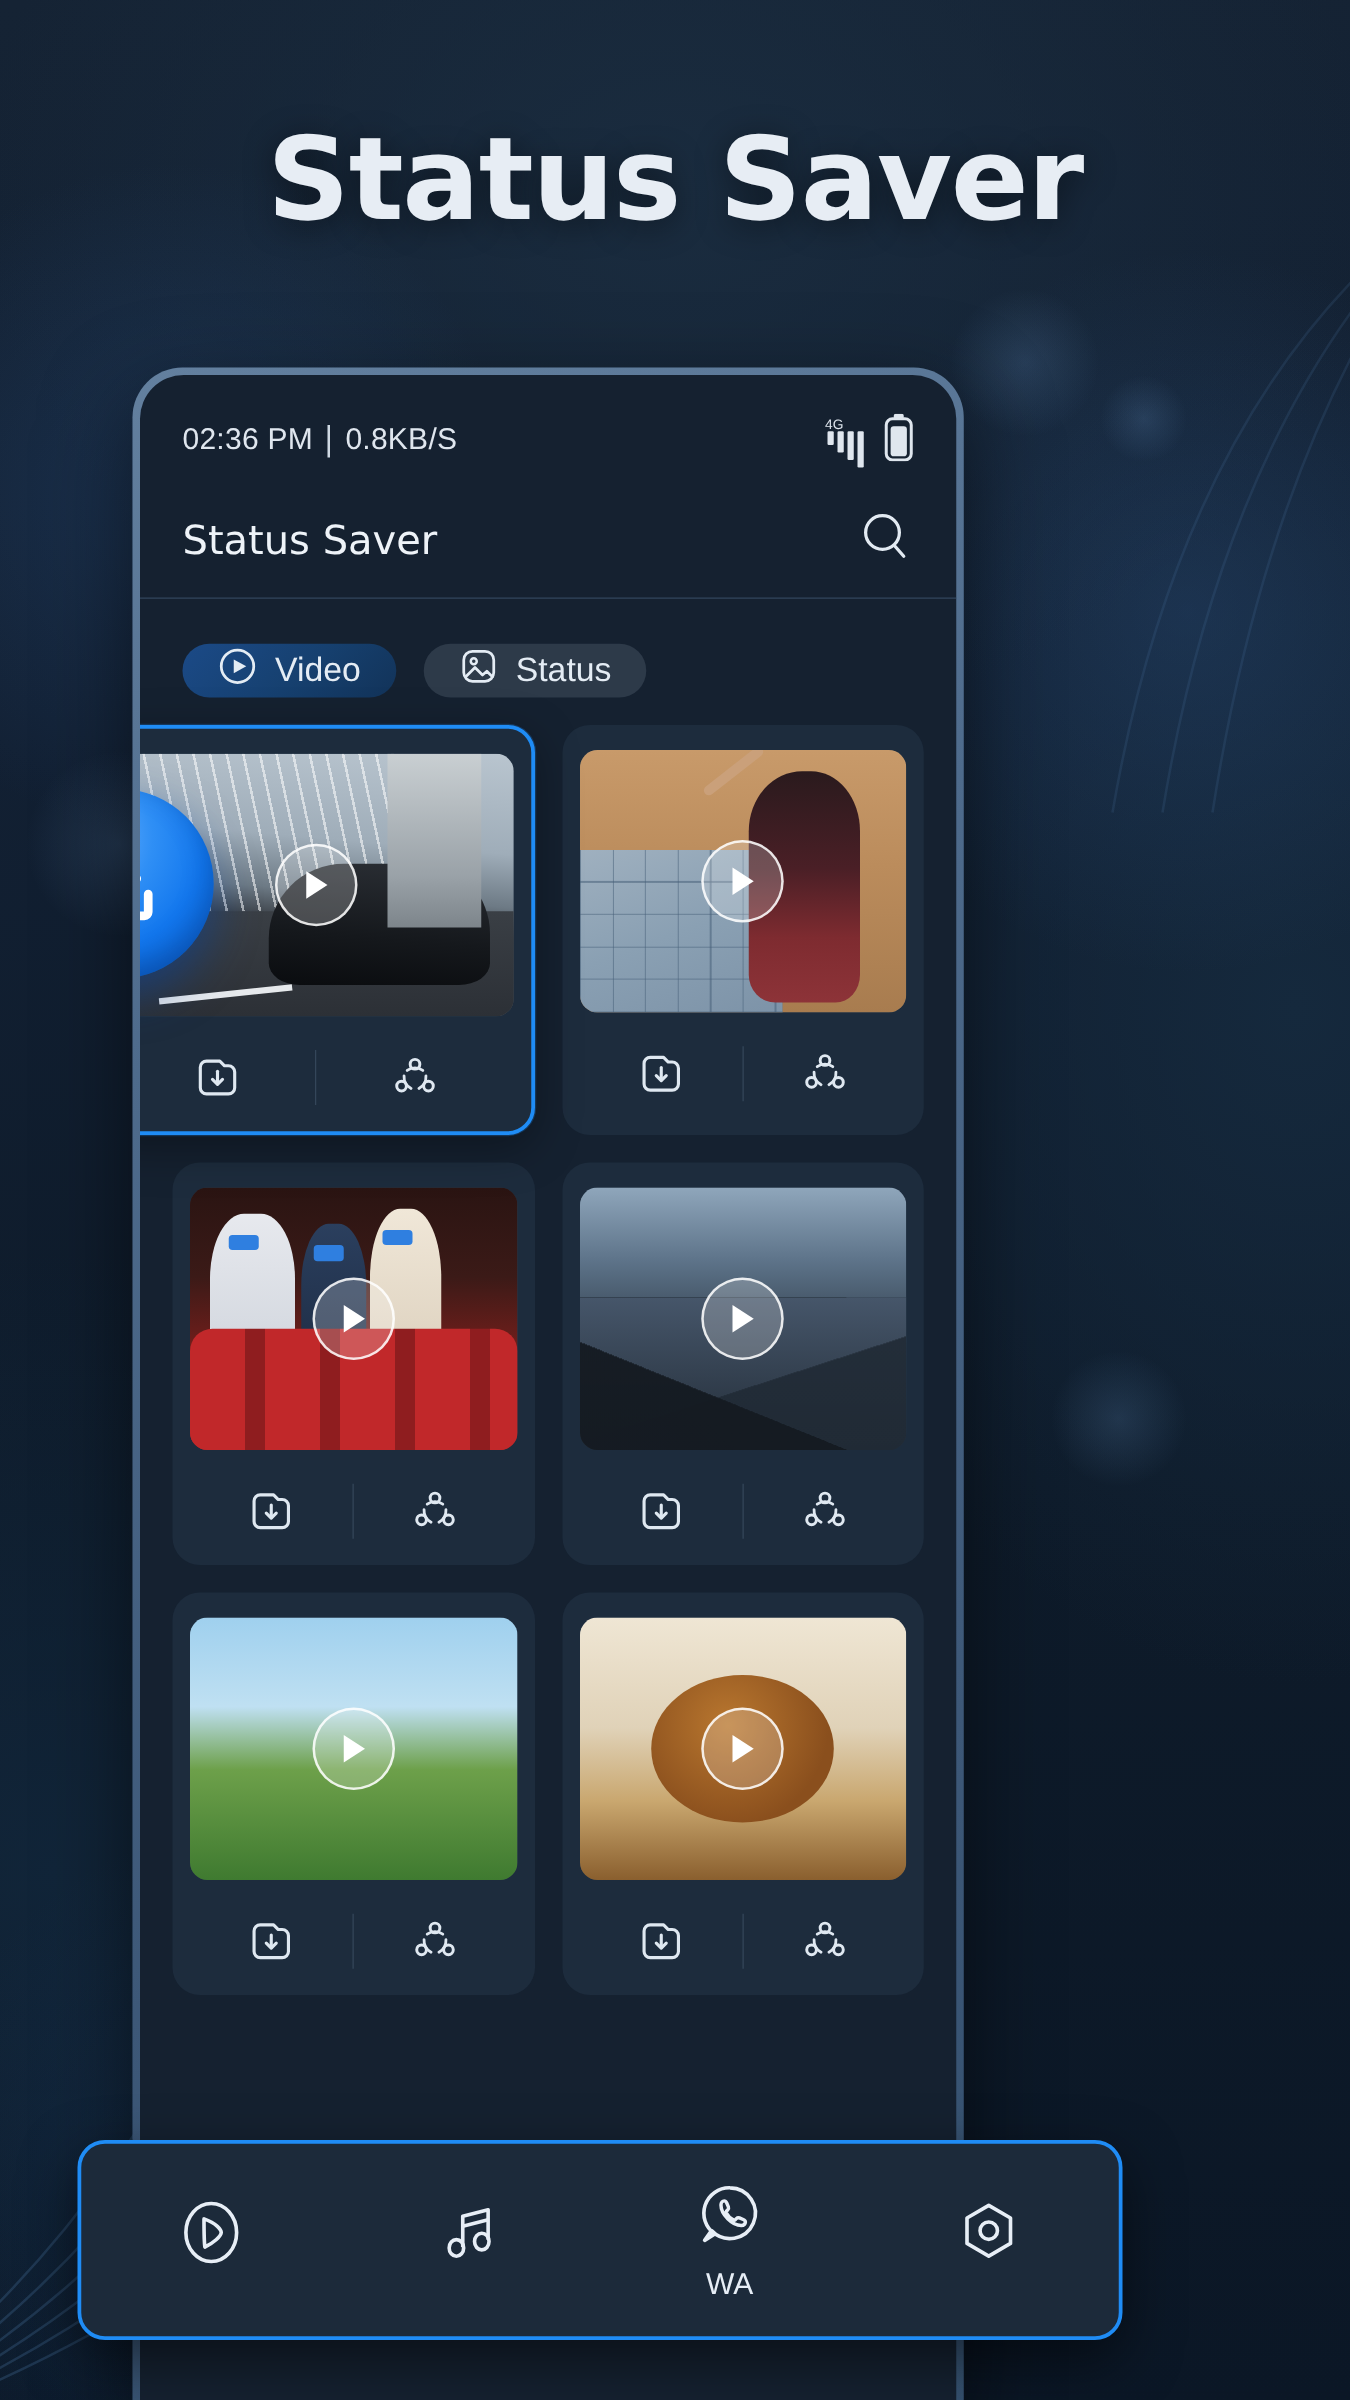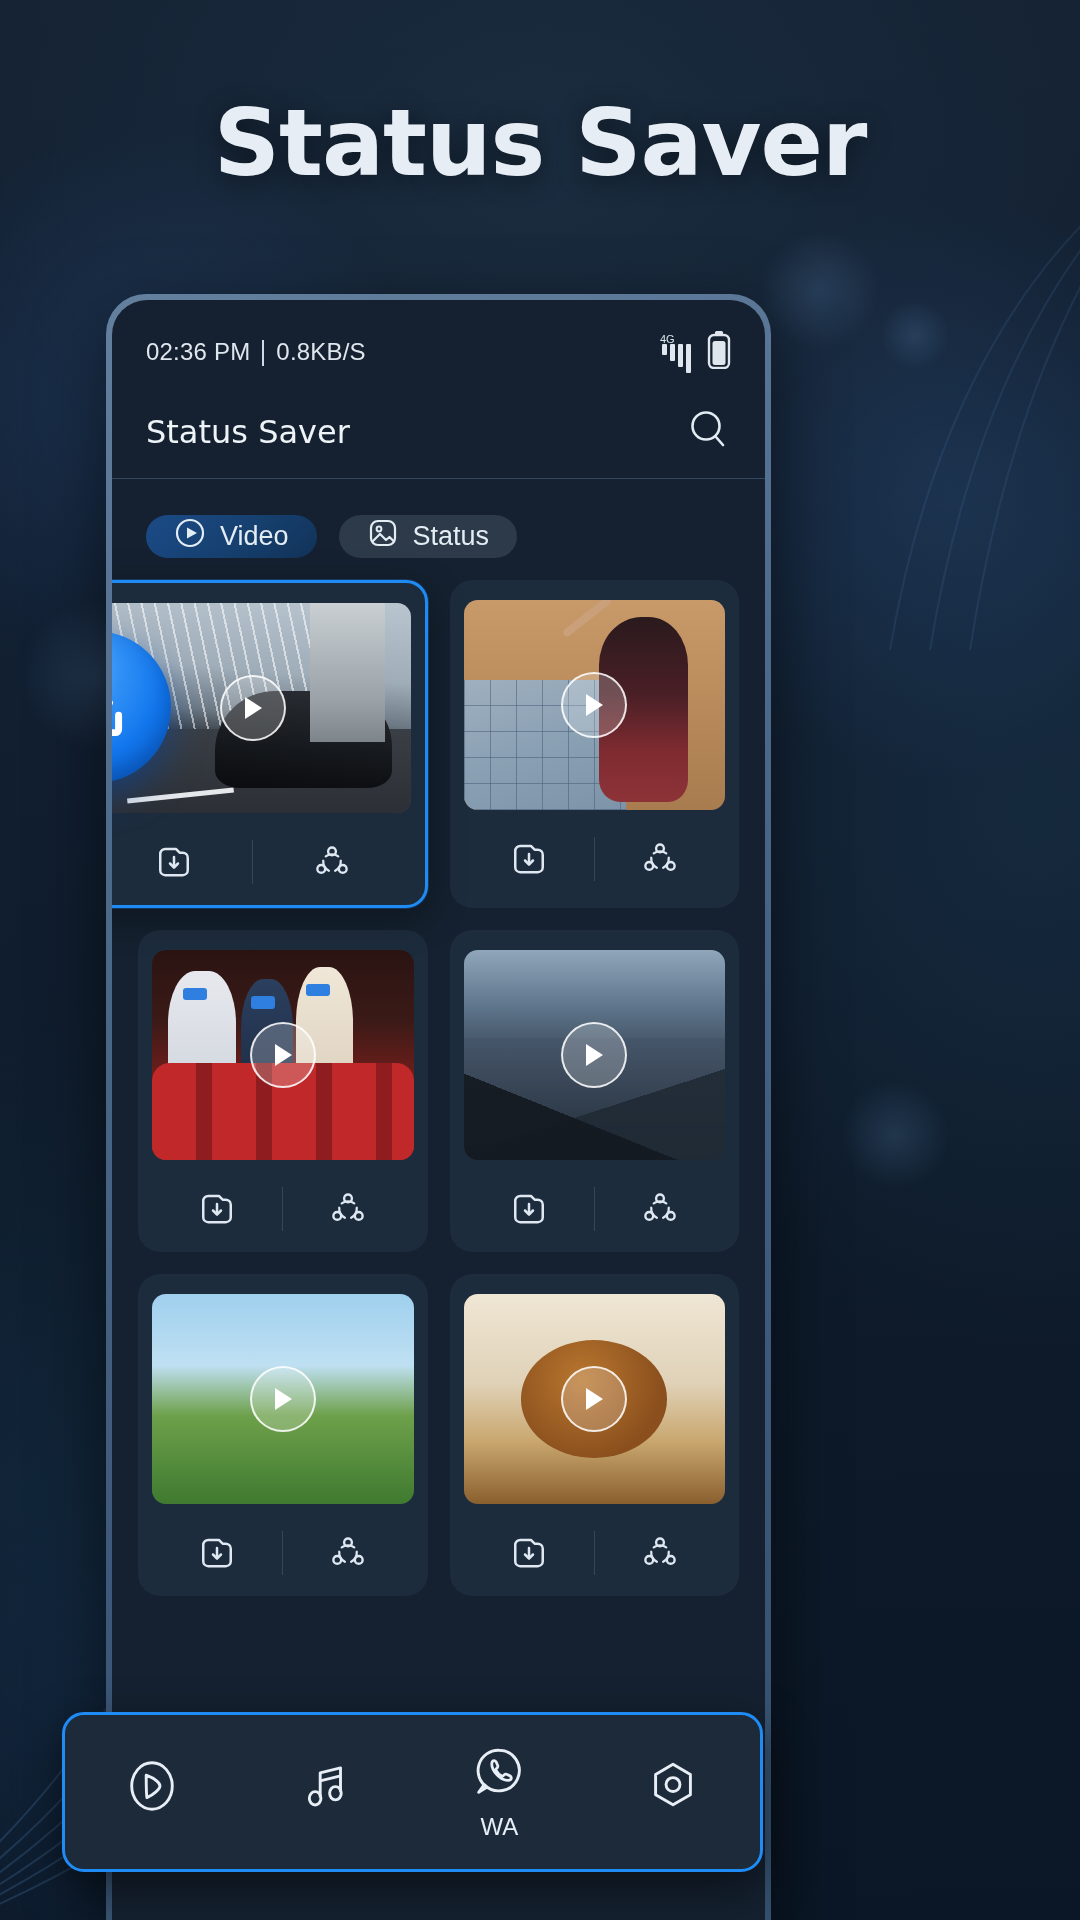--- a/index.html
+++ b/index.html
@@ -131,21 +131,21 @@
     position:absolute; left:-62px; top:48px;
     width:152px; height:152px; border-radius:50%;
     background:radial-gradient(circle at 34% 26%, #6fb4ff 0%, #2f8ff5 34%, #1277ee 62%, #0a5fd0 100%);
     box-shadow:0 14px 34px rgba(10,70,160,.55), inset 0 -10px 22px rgba(4,50,120,.45);
     display:flex; align-items:center; justify-content:center;
     z-index:9;
   }
 
   
   #bottom-nav {
-    position:absolute; left:62px; bottom:48px; width:701px; height:160px;
+    position:absolute; left:62px; bottom:48px; width:836px; height:160px;
     background:#1c2a3a;
     border:3px solid #1f8cf5;
     border-radius:22px;
     display:flex; align-items:center;
     box-shadow:0 16px 44px rgba(0,0,0,.5);
     z-index:20;
   }
   .nav-item { flex:1; display:flex; flex-direction:column; align-items:center; gap:8px; }
   .nav-label { font-size:24px; color:#e7eef6; }
 

